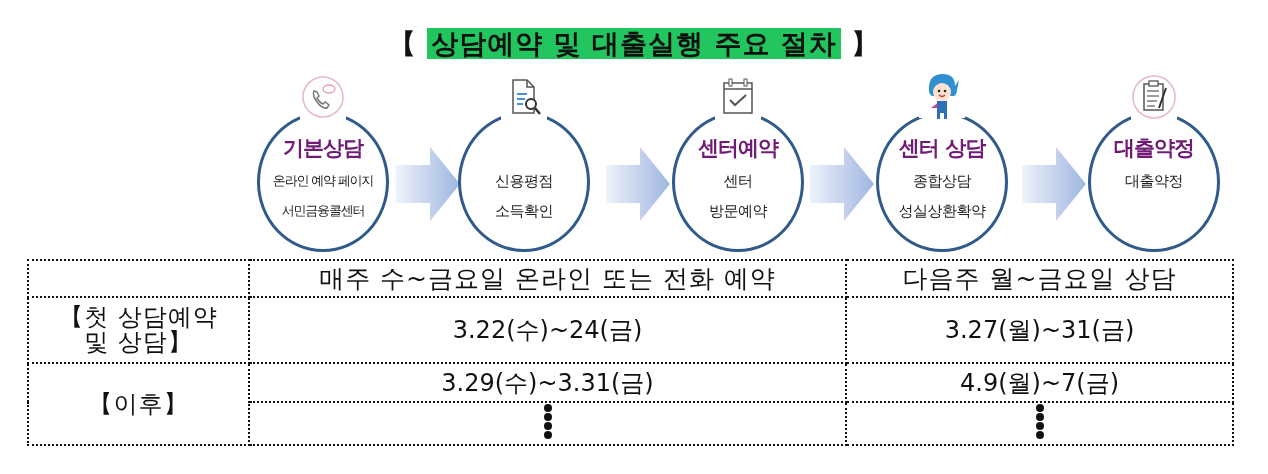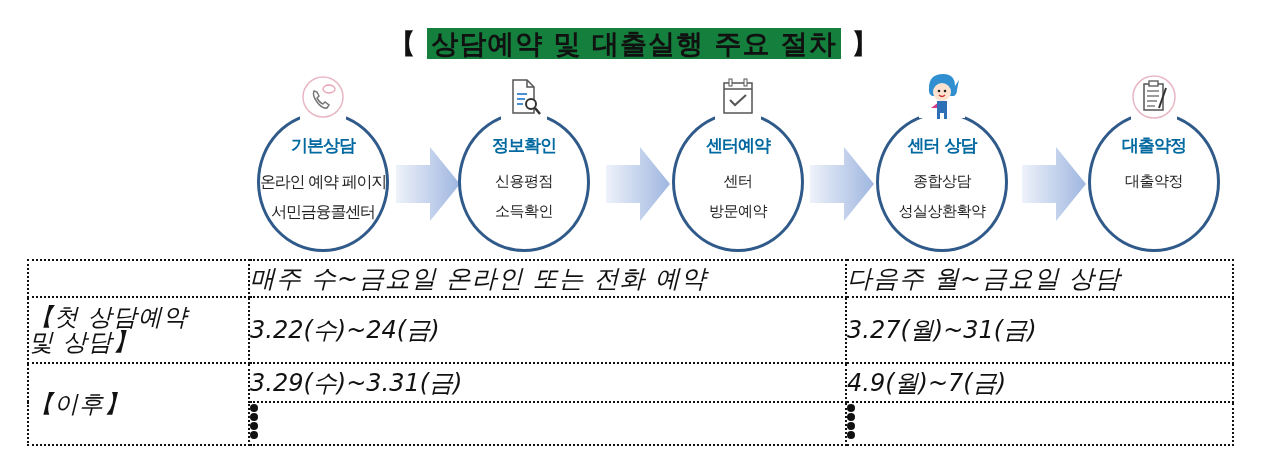--- a/index.html
+++ b/index.html
@@ -1,39 +1,39 @@
 <!DOCTYPE html>
 <html><head>
 <meta charset="utf-8">
 <style>
   html, body { margin:0; padding:0; background:#ffffff; }
   body { width:1268px; height:474px; position:relative; overflow:hidden;
          font-family:"DejaVu Sans","Liberation Sans",sans-serif; color:#111; }
   .title { position:absolute; top:26px; left:0; width:1268px; text-align:center;
            font-size:27px; font-weight:bold; letter-spacing:1px; }
-  .title .hl { background:#15803d; padding:0 4px; }
+  .title .hl { background:#22c55e; padding:0 4px; }
   .title .br { font-weight:bold; }
 
   .step { position:absolute; top:112px; width:136px; height:140px; }
   .circle { position:absolute; left:0; top:0; width:132px; height:140px; border:3px solid #2f5a8a;
             border-radius:50%; background:#fff; box-sizing:border-box; }
   .step-title { position:absolute; top:22px; left:-6px; width:144px; text-align:center;
-                font-size:17px; font-weight:bold; color:#0369a1; letter-spacing:-1px; white-space:nowrap; }
+                font-size:21px; font-weight:bold; color:#701a75; letter-spacing:-1px; white-space:nowrap; }
   .step-line { position:absolute; left:-6px; width:144px; text-align:center; font-size:15px; color:#222;
                white-space:nowrap; letter-spacing:-0.5px; }
   .step-line.l1 { top:60px; }
   .step-line.l2 { top:90px; }
-  .step-line.small { font-size:16px; letter-spacing:-1.2px; }
+  .step-line.small { font-size:13px; letter-spacing:-1.2px; }
   .icon { position:absolute; top:-38px; left:43px; width:46px; height:46px; background:#fff; }
 
   .arrow { position:absolute; top:147px; width:64px; height:74px; }
 
   table.sched { position:absolute; left:27px; top:259px; border-collapse:collapse; }
-  table.sched td { border:2px dotted #111; padding:0; text-align:left; vertical-align:middle;
-                   font-family:"DejaVu Sans","Liberation Sans",sans-serif; color:#111;font-style:italic; }
+  table.sched td { border:2px dotted #111; padding:0; text-align:center; vertical-align:middle;
+                   font-family:"DejaVu Sans","Liberation Sans",sans-serif; color:#111; }
   .hdr td { height:35px; font-size:25px; letter-spacing:1px; }
   .r1 td { height:64px; font-size:24px; }
   .r2a td { height:37px; font-size:24px; }
   .r2b td { height:34px; }
   .rowlabel { font-size:25px; line-height:25px; letter-spacing:1px;margin-top:48px; }
   .dots { display:inline-block; width:8px; }
   .dots i { display:block; width:8px; height:8px; border-radius:50%; background:#111; margin:1px 0; }
 </style>
 </head>
 <body>
@@ -74,21 +74,20 @@
     <svg width="46" height="46" viewBox="0 0 46 46">
       <path d="M12 6 h14 l7 7 v26 h-21z" fill="#fff" stroke="#555" stroke-width="1.5"></path>
       <path d="M26 6 v7 h7" fill="none" stroke="#555" stroke-width="1.5"></path>
       <line x1="16" y1="20" x2="26" y2="20" stroke="#4a90d9" stroke-width="2"></line>
       <line x1="16" y1="25" x2="24" y2="25" stroke="#4a90d9" stroke-width="2"></line>
       <line x1="16" y1="30" x2="22" y2="30" stroke="#4a90d9" stroke-width="2"></line>
       <circle cx="30" cy="30" r="5" fill="#fff" stroke="#333" stroke-width="2"></circle>
       <line x1="34" y1="34" x2="39" y2="40" stroke="#333" stroke-width="2.5"></line>
     </svg>
   </div>
-  <div class="step-title">정보확인</div>
   <div class="step-line l2">소득확인</div>
   <div class="step-line l1">신용평점</div>
 </div>
 
 <svg class="arrow" style="left:606px;" viewBox="0 0 64 74">
   <defs>
       <linearGradient id="ag2" x1="0" x2="1" y1="0" y2="0">
         <stop offset="0" stop-color="#eef2fa"></stop>
         <stop offset="1" stop-color="#9fb6e0"></stop>
       </linearGradient>

